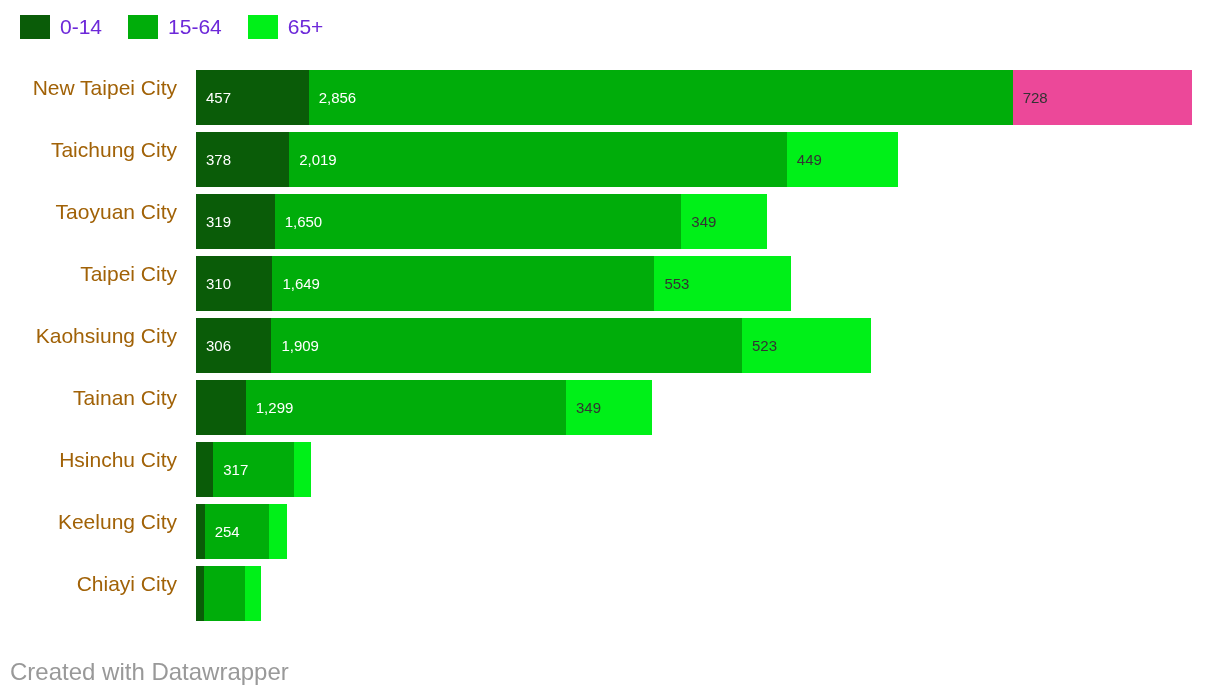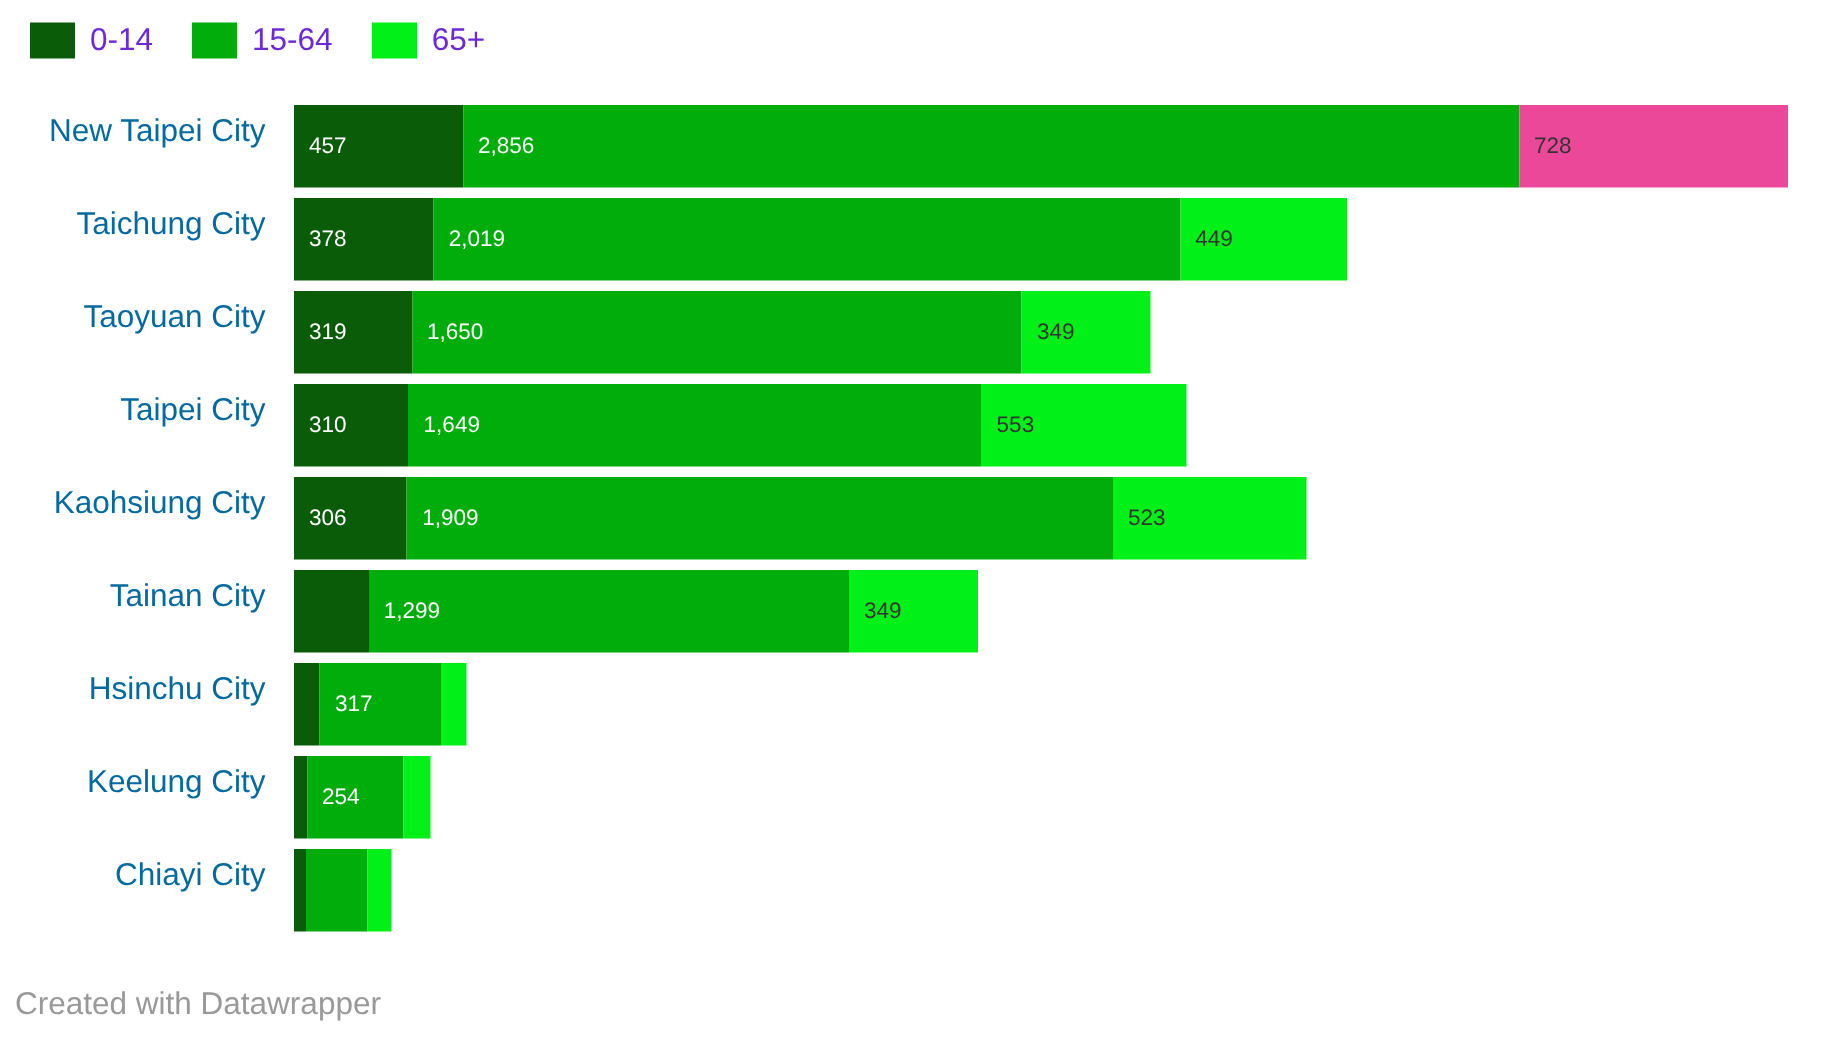--- a/index.html
+++ b/index.html
@@ -54,21 +54,21 @@
   }
   .row-label{
     position:absolute;
     left:0;
     width:177px;
     top:0;
     height:55px;
     line-height:55px;
     text-align:right;
     font-size:21px;
-    color:#0369a1;
+    color:#a16207;
     white-space:nowrap;
     overflow:hidden;
   }
   .bar{
     position:absolute;
     left:196px;
     top:10px;
     height:55px;
     display:flex;
     align-items:stretch;
@@ -89,21 +89,21 @@
     white-space:nowrap;
   }
   .v-light{ color:#ffffff; }
   .v-dark{ color:#333333; }
 
   
   #footer{
     position:absolute;
     left:10px;
     top:658px;
-    font-size:21px;
+    font-size:24px;
     color:#999999;
     white-space:nowrap;
   }
 </style>
 </head>
 <body>
 
 <div id="legend">
     <div class="legend-item">
       <span class="legend-swatch" style="background: rgb(10, 92, 8);"></span>

